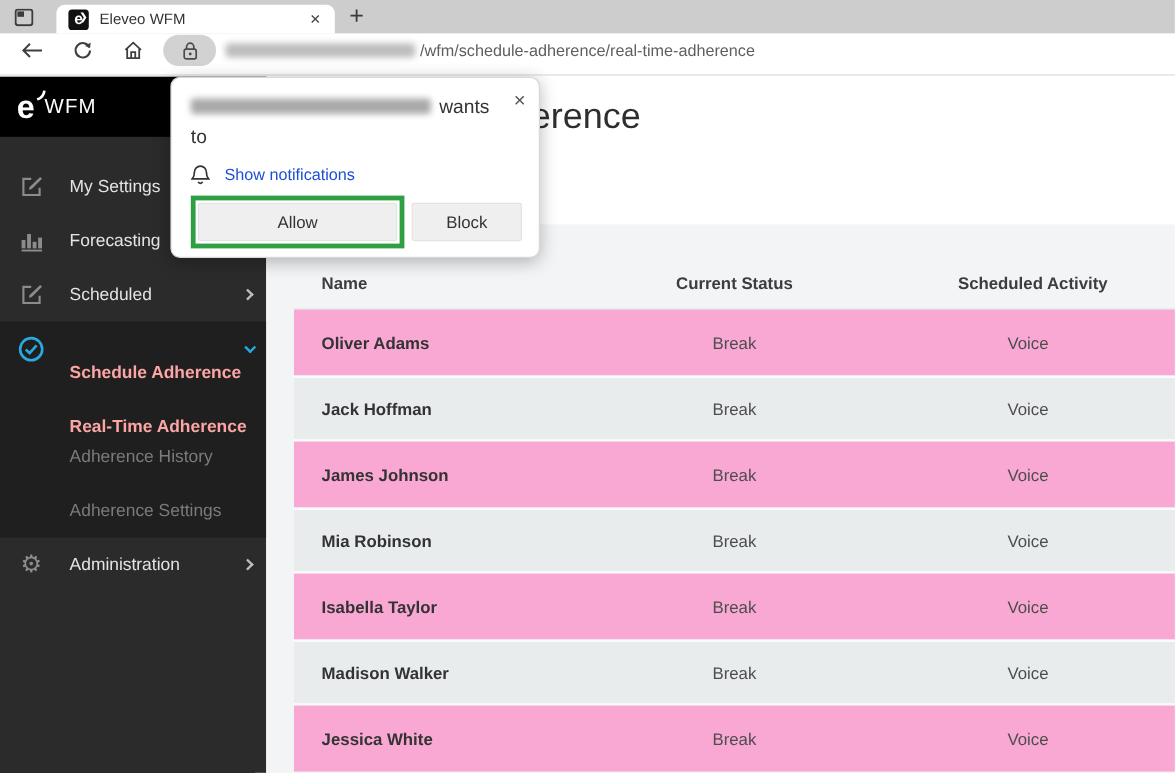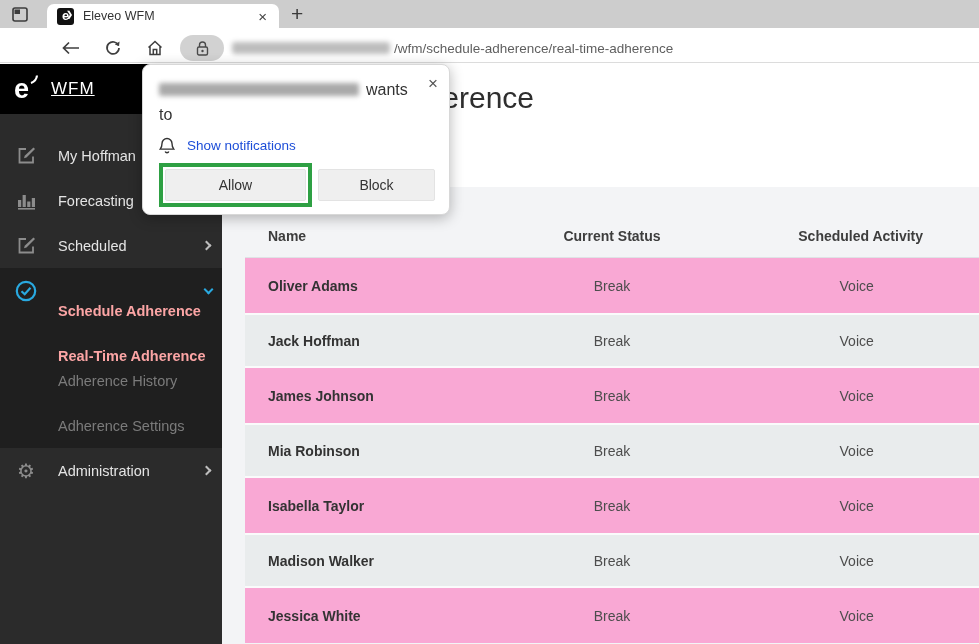--- a/index.html
+++ b/index.html
@@ -17,38 +17,38 @@
     color:#fff; font-weight:bold; font-size:13px; line-height:16px;
     text-align:center; position:relative; flex:0 0 auto; }
   .favicon i { position:absolute; right:1px; top:-1px; font-style:normal; font-size:8px; }
   .tab-title { font-size:12.5px; color:#333; margin-left:9px; flex:1;
     white-space:nowrap; overflow:hidden; }
   .tab-close { font-size:15px; color:#444; padding:0 4px; cursor:pointer; }
   .newtab-btn { font-size:21px; font-weight:300; color:#3a3a3a; margin:0 0 5px 12px;
     line-height:18px; }
 
   .toolbar { position:absolute; left:0; top:28px; width:979px; height:35px;
-    background:#fff; border-bottom:1px solid #dcdcdc; display:flex; align-items:flex-end;padding-left:44px; }
+    background:#fff; border-bottom:1px solid #dcdcdc; display:flex; align-items:flex-start; }
   .nav-ico { width:30px; height:28px; display:flex; align-items:center;
     justify-content:center; margin-left:12px; color:#3f3f3f; }
   .addr { display:flex; align-items:center; margin-left:10px; flex:1; height:28px; }
   .lock-pill { width:44px; height:26px; border-radius:13px; background:#d2d2d2;
     display:flex; align-items:center; justify-content:center; }
   .url-redacted { width:158px; height:12px; margin-left:8px; border-radius:3px;
     background:#bdbdbd; filter:blur(2.5px); }
   .url-path { font-size:13.5px; color:#5f5f5f; margin-left:4px; white-space:nowrap; }
 
   
   .content { position:absolute; left:0; top:64px; width:979px; height:580px; background:#fff; }
 
   .sidebar { position:absolute; left:0; top:0; width:222px; height:580px; background:#2b2b2b; }
   .side-header { height:50px; background:#000; display:flex; align-items:center; padding-left:14px; }
   .logo { position:relative; color:#fff; font-size:27px; font-weight:bold; line-height:1; }
   .logo svg { position:absolute; right:-11px; top:-2px; }
-  .brand { color:#fff; font-size:17px; letter-spacing:1px; margin-left:22px;text-decoration:underline; }
+  .brand { color:#fff; font-size:17px; letter-spacing:1px; margin-left:8px; }
 
   .menu { padding-top:19px; }
   .mi { height:45px; display:flex; align-items:center; position:relative; cursor:pointer; }
   .mi .ico { width:30px; margin-left:11px; display:flex; justify-content:center;
     align-items:center; color:#8c8c8c; }
   .mi .lbl { margin-left:17px; font-size:14.5px; color:#e4e4e4; }
   .mi .lbl.sub { margin-left:58px; }
   .mi .lbl.dim { color:#7b7b7b; }
   .mi .lbl.active { color:#fca5a5; font-weight:bold;margin-top:40px; }
   .chev-r { position:absolute; right:12px; width:7px; height:7px;
@@ -87,21 +87,21 @@
   .popup-close { position:absolute; right:11px; top:9px; font-size:17px;
     color:#555; font-weight:300; cursor:pointer; }
   .req-line { font-size:16px; color:#333; line-height:1.55; width:262px; }
   .domain-redacted { display:inline-block; width:200px; height:13px; border-radius:2px;
     background:#a9a9a9; filter:blur(2.5px); vertical-align:-1px; margin-right:7px; }
   .perm-row { display:flex; align-items:center; margin-top:9px; }
   .perm-row .bell { width:17px; display:flex; }
   .perm-lbl { font-size:13.5px; color:#1d4ed8; margin-left:11px; }
   .btn-row { display:flex; align-items:center; margin-top:8px; }
   .annotation-box { border:4px solid #2ea043; padding:2px; }
-  .pbtn { width:141px; height:32px; background:#efefef; border:1px solid #e3e3e3;
+  .pbtn { width:166px; height:32px; background:#efefef; border:1px solid #e3e3e3;
     font-size:14px; color:#333; font-family:"Liberation Sans",sans-serif;
     border-radius:2px; cursor:pointer; }
   .pbtn.block { margin-left:6px; width:134px; }
 </style>
 </head>
 <body>
 
 <div class="tabstrip">
   <div class="tablayout-btn">
     <svg width="16" height="15" viewBox="0 0 16 15">
@@ -161,21 +161,21 @@
     </div>
 
     <div class="menu">
       <div class="mi">
         <span class="ico">
           <svg width="19" height="19" viewBox="0 0 19 19">
               <path d="M16 10.5 V16.5 H2.5 V3 H9" fill="none" stroke="#8c8c8c" stroke-width="1.8"></path>
               <path d="M16.5 1.5 L18 3 L9.5 11.5 L7 12.2 L7.7 9.8 Z" fill="#8c8c8c"></path>
             </svg>
         </span>
-        <span class="lbl">My Hoffman</span>
+        <span class="lbl">My Settings</span>
       </div>
       <div class="mi">
         <span class="ico">
           <svg width="19" height="18" viewBox="0 0 19 18">
               <rect x="1" y="8" width="3.2" height="7" fill="#8c8c8c"></rect>
               <rect x="5.6" y="3" width="3.2" height="12" fill="#8c8c8c"></rect>
               <rect x="10.2" y="9.5" width="3.2" height="5.5" fill="#8c8c8c"></rect>
               <rect x="14.8" y="6" width="3.2" height="9" fill="#8c8c8c"></rect>
               <rect x="1" y="16" width="17" height="1.6" fill="#8c8c8c"></rect>
             </svg>

